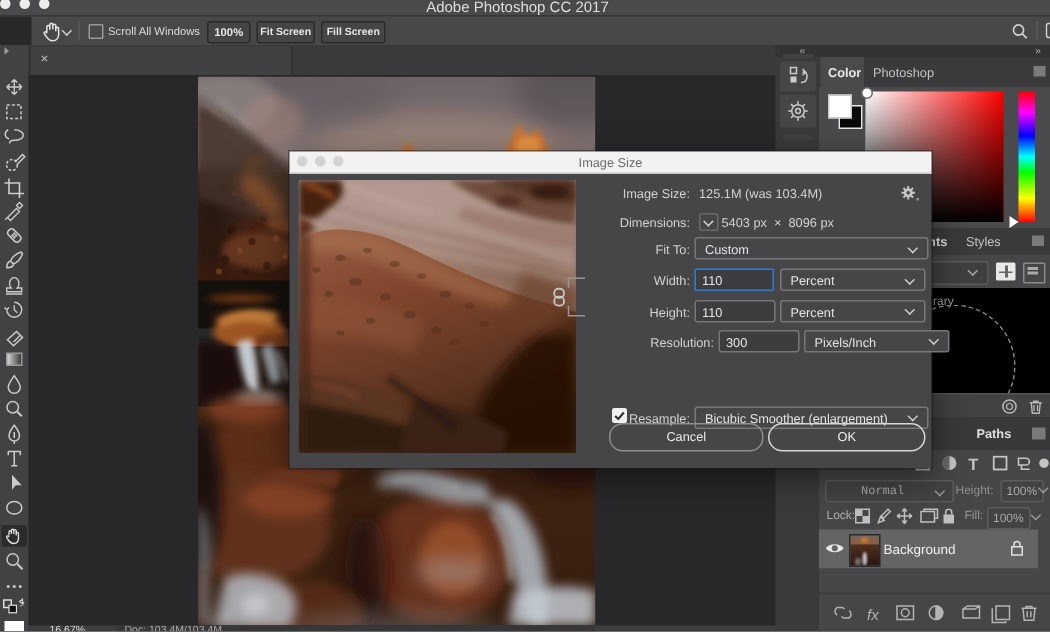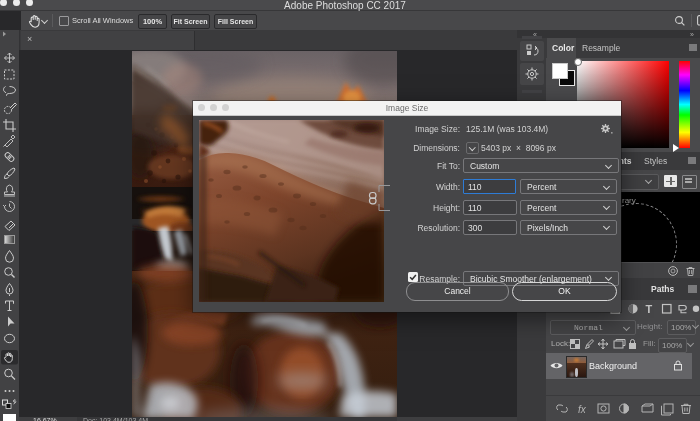--- a/index.html
+++ b/index.html
@@ -284,21 +284,21 @@
   </div>
 
   <div class="abs" style="left:546px;top:30px;width:154px;height:391px;background:#464648;" id="panels">
 
     <div class="abs" style="left:0;top:0;width:154px;height:8px;background:#333335;"></div>
     <div class="abs" style="left:144px;top:1px;font-size:7px;color:#aaa;">»</div>
 
     <div class="abs" style="left:0;top:8px;width:154px;height:20px;background:#3a3a3c;">
       <div class="abs" style="left:1px;top:0;width:29px;height:20px;background:#4a4a4c;"></div>
       <div class="abs" style="left:6px;top:5px;font-size:8.5px;font-weight:bold;color:#e8e8e8;">Color</div>
-      <div class="abs" style="left:36px;top:5px;font-size:8.5px;color:#c4c4c4;">Resample</div>
+      <div class="abs" style="left:36px;top:5px;font-size:8.5px;color:#c4c4c4;">Photoshop</div>
       <div class="abs" style="left:143px;top:6px;width:8px;height:7px;background:#7a7a7c;"></div>
     </div>
 
     <div class="abs" style="left:0;top:28px;width:154px;height:94px;background:#4a4a4c;">
 
       <div class="abs" style="left:13px;top:12px;width:14px;height:14px;background:#0a0a0a;border:1px solid #e8e8e8;"></div>
       <div class="abs" style="left:6px;top:5px;width:14px;height:14px;background:#fff;border:1px solid #c9c9c9;"></div>
 
       <div class="abs" style="left:31px;top:3px;width:92px;height:87px;background:linear-gradient(to bottom, rgba(0,0,0,0) 0%, #000 100%), linear-gradient(to right, #fff 0%, #f00 100%);"></div>
       <div class="abs" style="left:27.5px;top:0px;width:6px;height:6px;border-radius:50%;background:#fff;border:1px solid #666;"></div>
@@ -575,21 +575,21 @@
     </div>
 
     <svg class="abs" style="left:170px;top:82px;" width="30" height="30" viewBox="0 0 30 30">
       <path d="M27 2.5 H16 V9 M16 21 V27.5 H27" fill="none" stroke="#98989a" stroke-width="1"></path>
       <g fill="none" stroke="#c8c8c8" stroke-width="1.2">
         <rect x="6.5" y="9.5" width="6.5" height="6" rx="2.8"></rect>
         <rect x="6.5" y="14.8" width="6.5" height="6" rx="2.8"></rect>
       </g>
     </svg>
 
-    <div class="abs" style="left:0px;top:118.5px;width:428px;height:15px;">
+    <div class="abs" style="left:16px;top:118.5px;width:428px;height:15px;">
       <div class="abs" style="left:200px;top:3px;width:67px;text-align:right;font-size:8.5px;color:#d2d2d2;">Resolution:</div>
       <div class="abs" style="left:270px;top:0;width:52px;height:13px;background:#3d3d3f;border:1px solid #77777a;border-radius:2px;">
         <div class="abs" style="left:4px;top:2px;font-size:8.5px;color:#e4e4e4;">300</div>
       </div>
       <div class="abs" style="left:327px;top:0;width:95px;height:13px;background:#464648;border:1px solid #77777a;border-radius:2px;">
         <div class="abs" style="left:6px;top:2px;font-size:8.5px;color:#e4e4e4;">Pixels/Inch</div>
         <div class="chev" style="left:83px;top:3.5px;"></div>
       </div>
     </div>
 

